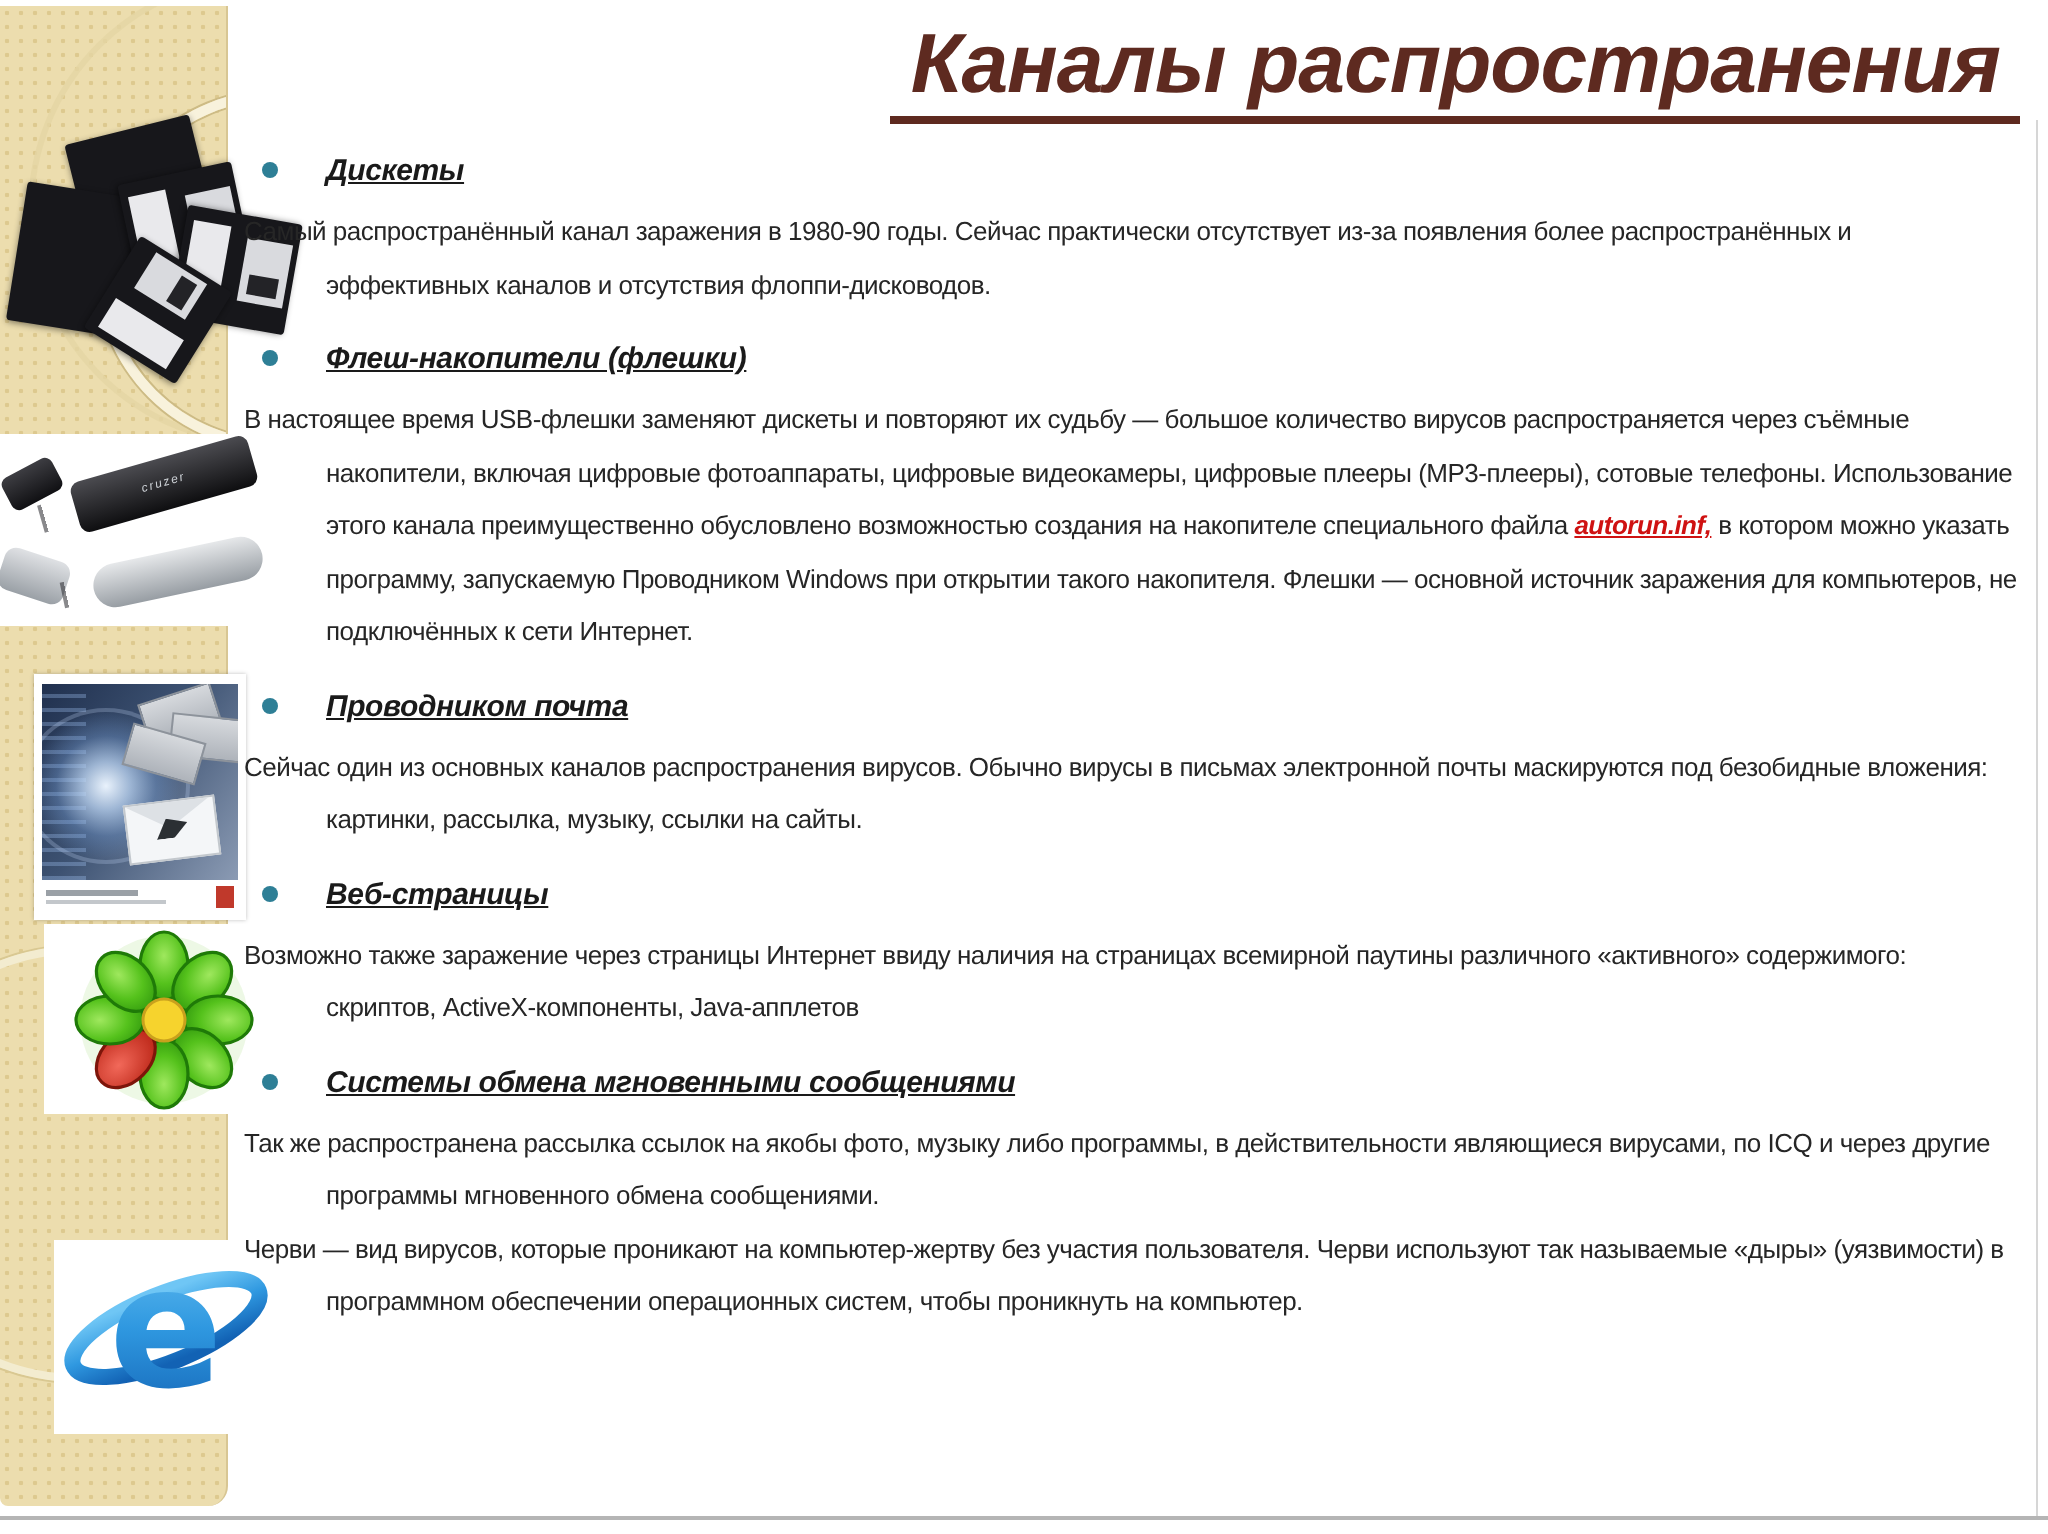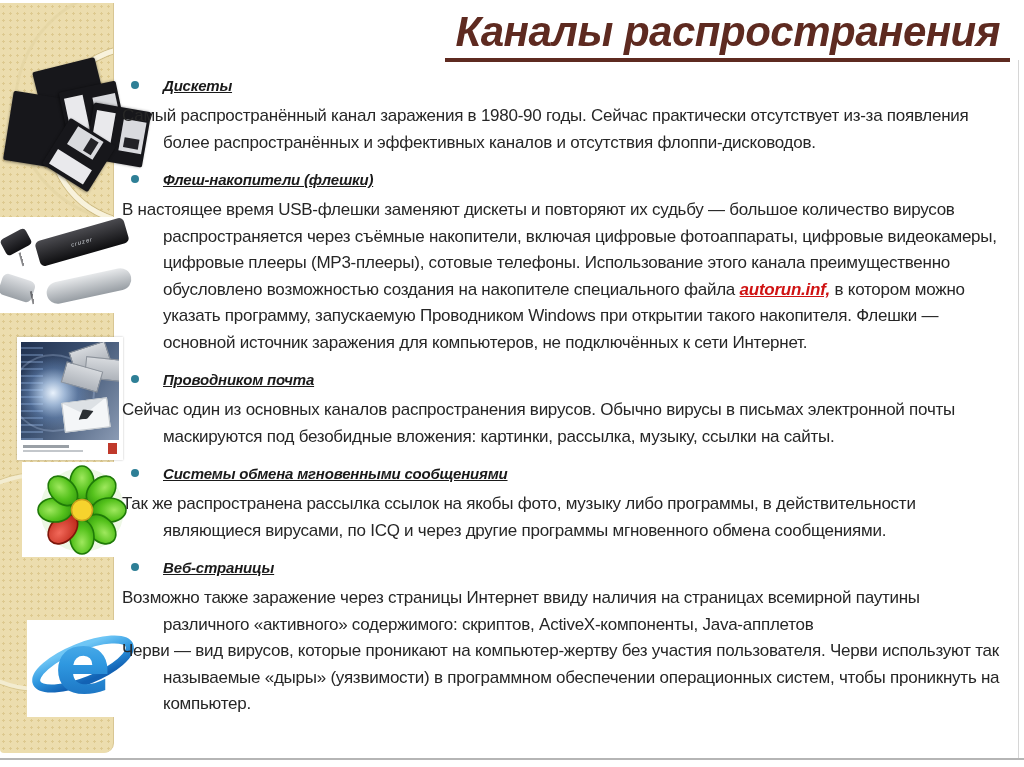--- a/index.html
+++ b/index.html
@@ -78,21 +78,21 @@
   
   .content{position:absolute;left:122px;top:2px;width:888px;color:#262626;}
   .title-wrap{text-align:right;margin:4px 0 10px;}
   .title{
     display:inline-block;font-size:42px;line-height:1.22;font-weight:bold;font-style:italic;
     color:#5e2a20;border-bottom:4px solid #5e2a20;padding:0 10px 1px;letter-spacing:-0.5px;
   }
   .heading-row{position:relative;padding-left:41px;margin:12px 0 6px;line-height:23px;}
   .bullet{position:absolute;left:9px;top:7px;width:8px;height:8px;border-radius:50%;background:#2e7f96;}
   .heading{font-size:15px;font-weight:bold;font-style:italic;text-decoration:underline;color:#1a1a1a;letter-spacing:-0.2px;}
-  .body{margin:0;padding-left:41px;text-indent:-41px;font-size:17px;line-height:26.5px;letter-spacing:-0.25px;}
+  .body{margin:0;padding-left:41px;text-indent:-41px;font-size:13px;line-height:26.5px;letter-spacing:-0.25px;}
   .b-link{font-weight:bold;font-style:italic;text-decoration:underline;color:#cf1212;cursor:pointer;}
   
   .bottom-line{position:absolute;left:0;right:0;bottom:7px;height:2px;background:#b5b5b5;}
   .right-line{position:absolute;top:60px;bottom:9px;right:5px;width:1px;background:#d6d6d6;}
 </style>
 </head>
 <body>
 
 <div class="slide">
 
@@ -228,31 +228,31 @@
     <div class="heading-row">
       <span class="bullet"></span>
       <span class="heading">Проводником почта</span>
     </div>
     <p class="body"><span class="b-full">Сейчас один из основных каналов распространения вирусов. Обычно вирусы в письмах электронной почты маскируются под безобидные вложения: картинки, рассылка, музыку, ссылки на сайты.</span><span class="b-before"></span><a class="b-link"></a><span class="b-after"></span></p>
   </section>
 
   <section class="section">
     <div class="heading-row">
       <span class="bullet"></span>
+      <span class="heading">Веб-страницы</span>
+    </div>
+    <p class="body"><span class="b-full">Возможно также заражение через страницы Интернет ввиду наличия на страницах всемирной паутины различного «активного» содержимого: скриптов, ActiveX-компоненты, Java-апплетов</span><span class="b-before"></span><a class="b-link"></a><span class="b-after"></span></p>
+  </section>
+
+  <section class="section">
+    <div class="heading-row">
+      <span class="bullet"></span>
       <span class="heading">Системы обмена мгновенными сообщениями</span>
     </div>
     <p class="body"><span class="b-full">Так же распространена рассылка ссылок на якобы фото, музыку либо программы, в действительности являющиеся вирусами, по ICQ и через другие программы мгновенного обмена сообщениями.</span><span class="b-before"></span><a class="b-link"></a><span class="b-after"></span></p>
-  </section>
-
-  <section class="section">
-    <div class="heading-row">
-      <span class="bullet"></span>
-      <span class="heading">Веб-страницы</span>
-    </div>
-    <p class="body"><span class="b-full">Возможно также заражение через страницы Интернет ввиду наличия на страницах всемирной паутины различного «активного» содержимого: скриптов, ActiveX-компоненты, Java-апплетов</span><span class="b-before"></span><a class="b-link"></a><span class="b-after"></span></p>
   </section>
 
   <section class="section">
     <p class="body"><span class="b-full">Черви — вид вирусов, которые проникают на компьютер-жертву без участия пользователя. Черви используют так называемые «дыры» (уязвимости) в программном обеспечении операционных систем, чтобы проникнуть на компьютер.</span><span class="b-before"></span><a class="b-link"></a><span class="b-after"></span></p>
   </section>
 </div>
   </div>
 
   <div class="bottom-line"></div>
   <div class="right-line"></div>

